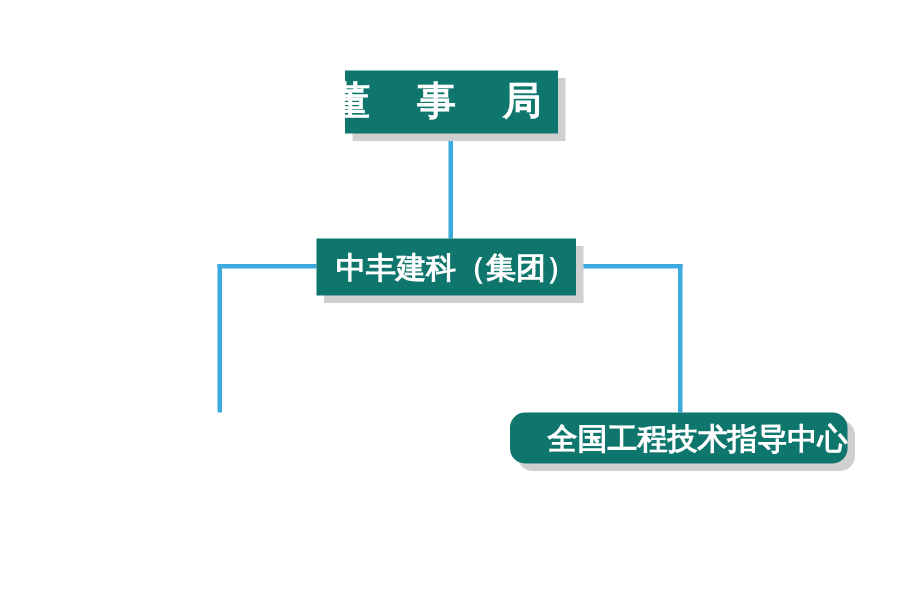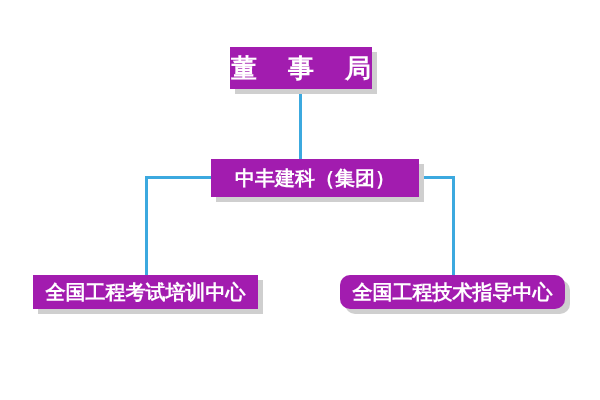--- a/index.html
+++ b/index.html
@@ -24,25 +24,25 @@
     position: absolute;
     background: #3CA9DF;
   }
   .v-line { width: 3px; }
   .h-line { height: 3px; }
 
   
   .node {
     position: absolute;
     box-sizing: border-box;
-    background: #a21caf;
+    background: #0f766e;
     box-shadow: 5px 5px 0 0 #cfcfcf;
     display: flex;
     align-items: center;
-    justify-content: center;
+    justify-content: flex-end;
   }
   .node-label {
     color: #ffffff;
     font-weight: bold;
     white-space: nowrap;
     line-height: 1;
   }
 
   
   #node-board {
@@ -54,21 +54,21 @@
   #node-board .node-label {
     font-size: 26px;
     letter-spacing: 11px;
     text-indent: 11px;
   }
 
   
   #node-group {
     left: 211px;
     top: 159px;
-    width: 208px;
+    width: 173px;
     height: 38px;
   }
   #node-group .node-label {
     font-size: 20px;
     letter-spacing: 0px;
   }
 
   
   #node-exam-center {
     left: 33px;
@@ -105,21 +105,18 @@
   <div class="connector v-line" style="left:452px; top:176px; height:99px;"></div>
 
   <div class="node" id="node-board">
     <span class="node-label">董 事 局</span>
   </div>
 
   <div class="node" id="node-group">
     <span class="node-label">中丰建科（集团）</span>
   </div>
 
-  <div class="node" id="node-exam-center">
-    <span class="node-label">全国工程考试培训中心</span>
-  </div>
 
   <div class="node" id="node-tech-center">
     <span class="node-label">全国工程技术指导中心</span>
   </div>
 
 </div>
 
 </body></html>

